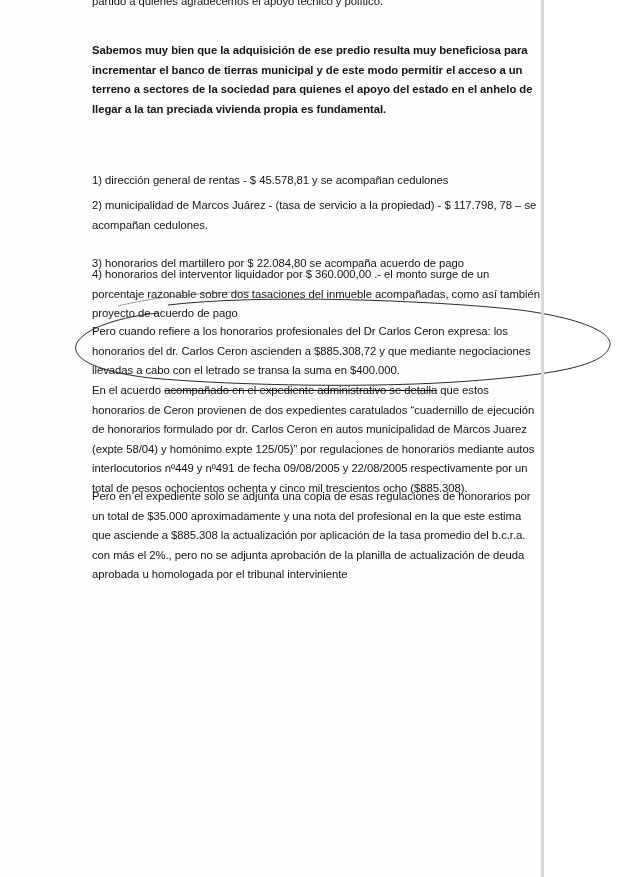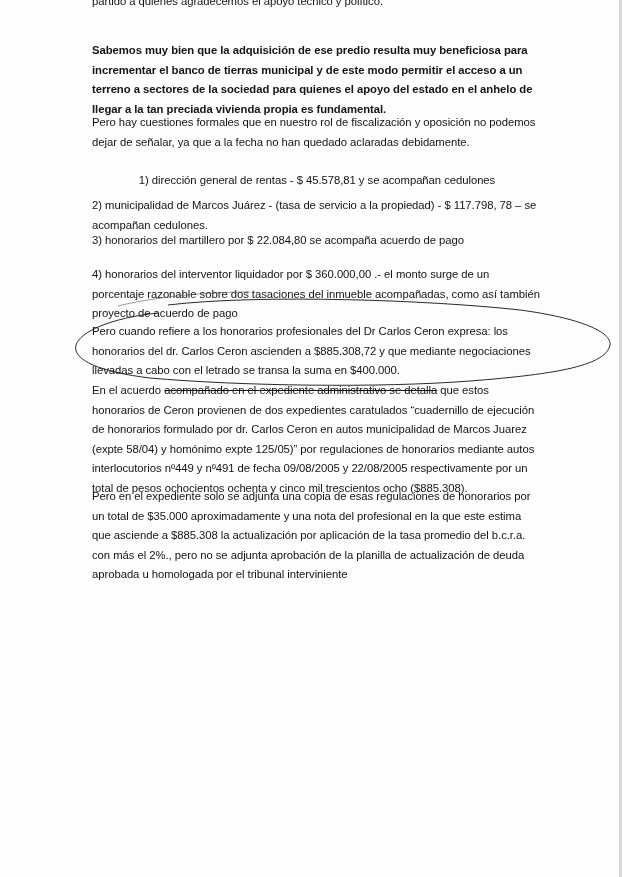--- a/index.html
+++ b/index.html
@@ -2,40 +2,39 @@
 <html><head>
   <meta charset="utf-8">
   <style>
     html, body { margin: 0; padding: 0; }
     body {
       width: 638px; height: 877px; background: #ffffff; overflow: hidden;
       position: relative;
       font-family: "Liberation Sans", "DejaVu Sans", sans-serif;
       color: #141414;
     }
-    .page { position: absolute; left: 0; top: 0; width: 622px; height: 877px; background: #fdfdfd; }
+    .page { position: absolute; left: 0; top: 0; width: 544px; height: 877px; background: #fdfdfd; }
     .right-edge { position: absolute; right: 0; top: 0; width: 3px; height: 877px; background: #d8d8d8; }
     .p {
       position: absolute; left: 92px; width: 450px;
       font-size: 11.3px; line-height: 19.6px; letter-spacing: -0.05px;
       margin: 0;
     }
     .strike { text-decoration: line-through; text-decoration-thickness: 1px; }
     svg.mark { position: absolute; left: 0; top: 0; pointer-events: none; }
   </style>
 </head>
 <body>
 
 <div class="page">
   <p class="p" style="top:-8px;">partido a quienes agradecemos el apoyo técnico y político.</p>
   <p class="p" style="top:41px;font-weight:bold;">Sabemos muy bien que la adquisición de ese predio resulta muy beneficiosa para incrementar el banco de tierras municipal y de este modo permitir el acceso a un terreno a sectores de la sociedad para quienes el apoyo del estado en el anhelo de llegar a la tan preciada vivienda propia es fundamental.</p>
-  <p class="p" style="top:113px;">Pero hay cuestiones formales que en nuestro rol de fiscalización y oposición no podemos dejar de señalar, ya que a la fecha no han quedado aclaradas debidamente.</p>
-  <p class="p" style="top:170px; top:171px;text-align:center;">1) dirección general de rentas - $ 45.578,81 y se acompañan cedulones</p>
+  <p class="p" style="top:170px; top:171px;">1) dirección general de rentas - $ 45.578,81 y se acompañan cedulones</p>
   <p class="p" style="top:196px;">2) municipalidad de Marcos Juárez - (tasa de servicio a la propiedad) - $ 117.798, 78 – se acompañan cedulones.</p>
-  <p class="p" style="top:231px;">3) honorarios del martillero por $ 22.084,80 se acompaña acuerdo de pago</p>
+  <p class="p" style="top:254px;">3) honorarios del martillero por $ 22.084,80 se acompaña acuerdo de pago</p>
   <p class="p" style="top:265px;">4) honorarios del interventor liquidador por $ 360.000,00 .- el monto surge de un porcentaje razonable sobre dos tasaciones del inmueble acompañadas, como así también proyecto de acuerdo de pago</p>
   <p class="p" style="top:322px;">Pero cuando refiere a los honorarios profesionales del Dr Carlos Ceron expresa: los honorarios del dr. Carlos Ceron ascienden a $885.308,72 y que mediante negociaciones llevadas a cabo con el letrado se transa la suma en $400.000.</p>
   <p class="p" style="top:381px;"><span>En el acuerdo </span><span class="strike">acompañado en el expediente administrativo se detalla</span><span> que estos honorarios de Ceron provienen de dos expedientes caratulados “cuadernillo de ejecución de honorarios formulado por dr. Carlos Ceron en autos municipalidad de Marcos Juarez (expte 58/04) y homónimo expte 125/05)” por regulaciones de honorarios mediante autos interlocutorios nº449 y nº491 de fecha 09/08/2005 y 22/08/2005 respectivamente por un total de pesos ochocientos ochenta y cinco mil trescientos ocho ($885.308).</span></p>
   <p class="p" style="top:487px;">Pero en el expediente solo se adjunta una copia de esas regulaciones de honorarios por un total de $35.000 aproximadamente y una nota del profesional en la que este estima que asciende a $885.308 la actualización por aplicación de la tasa promedio del b.c.r.a. con más el 2%., pero no se adjunta aprobación de la planilla de actualización de deuda aprobada u homologada por el tribunal interviniente</p>
 
   <svg class="mark" width="638" height="877" viewBox="0 0 638 877">
     <path d="M 168 305 C 260 294, 430 300, 520 310 C 580 318, 612 332, 610 345 C 606 365, 560 374, 470 381 C 380 388, 240 386, 150 378 C 100 372, 72 360, 76 345 C 80 332, 110 318, 158 313" fill="none" stroke="#2a2a2a" stroke-width="1"></path>
     <path d="M 118 306 C 150 298, 200 292, 250 292" fill="none" stroke="#555" stroke-width="0.6"></path>
   </svg>
   <div class="right-edge"></div>

